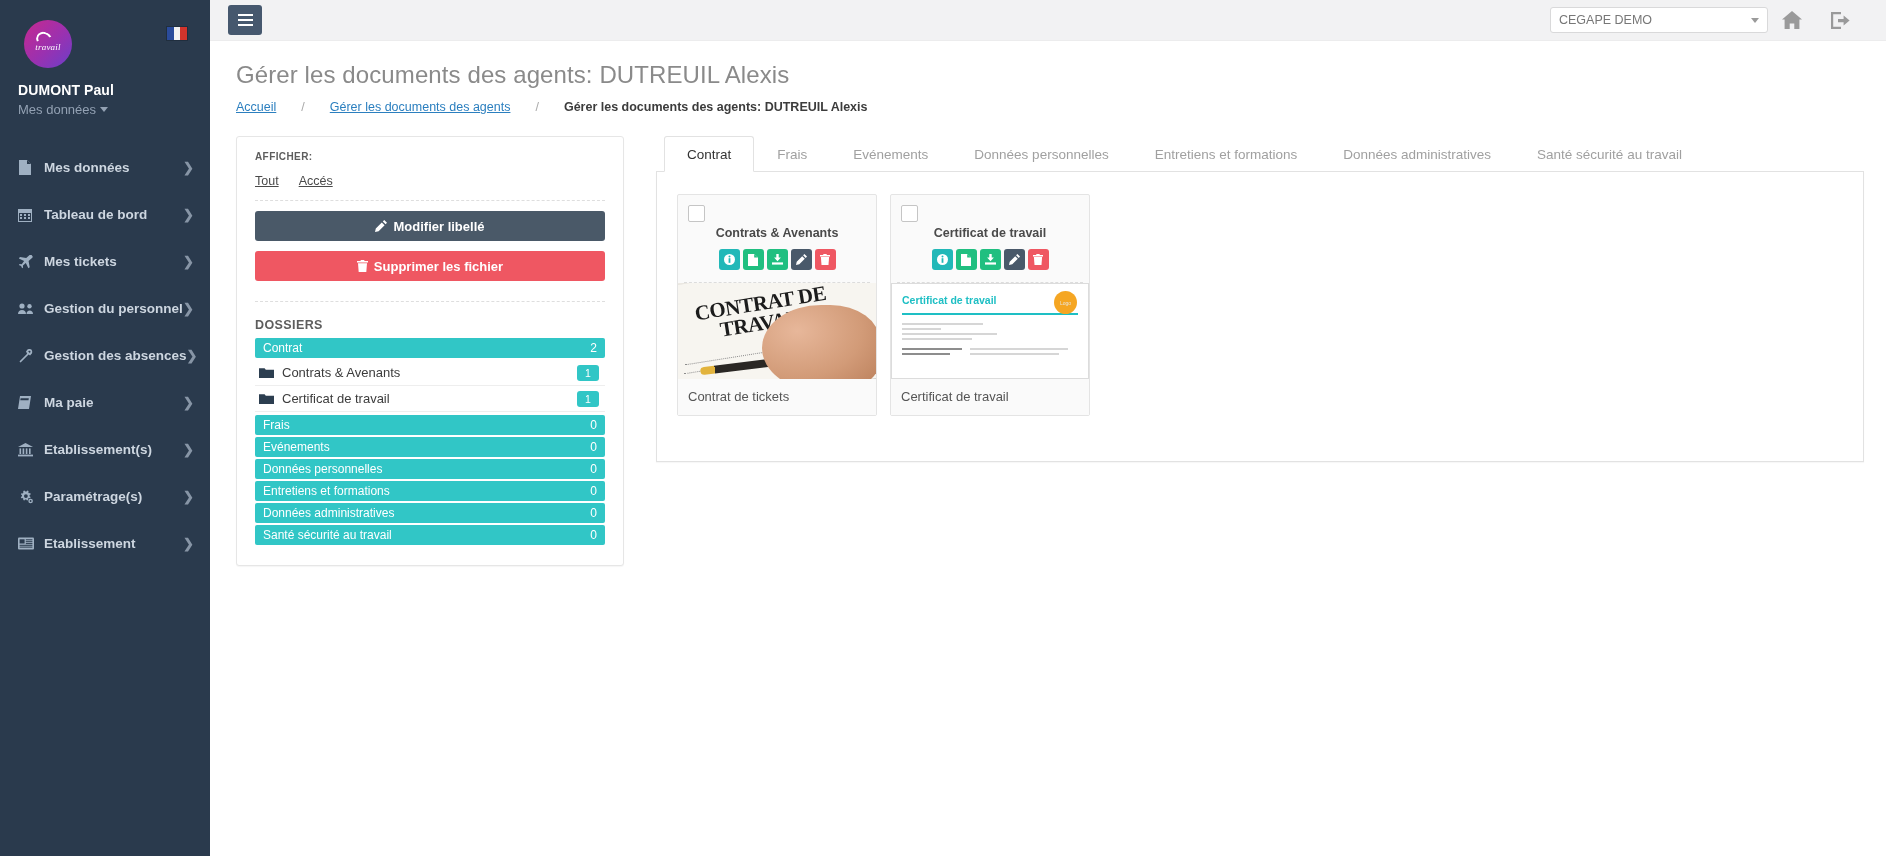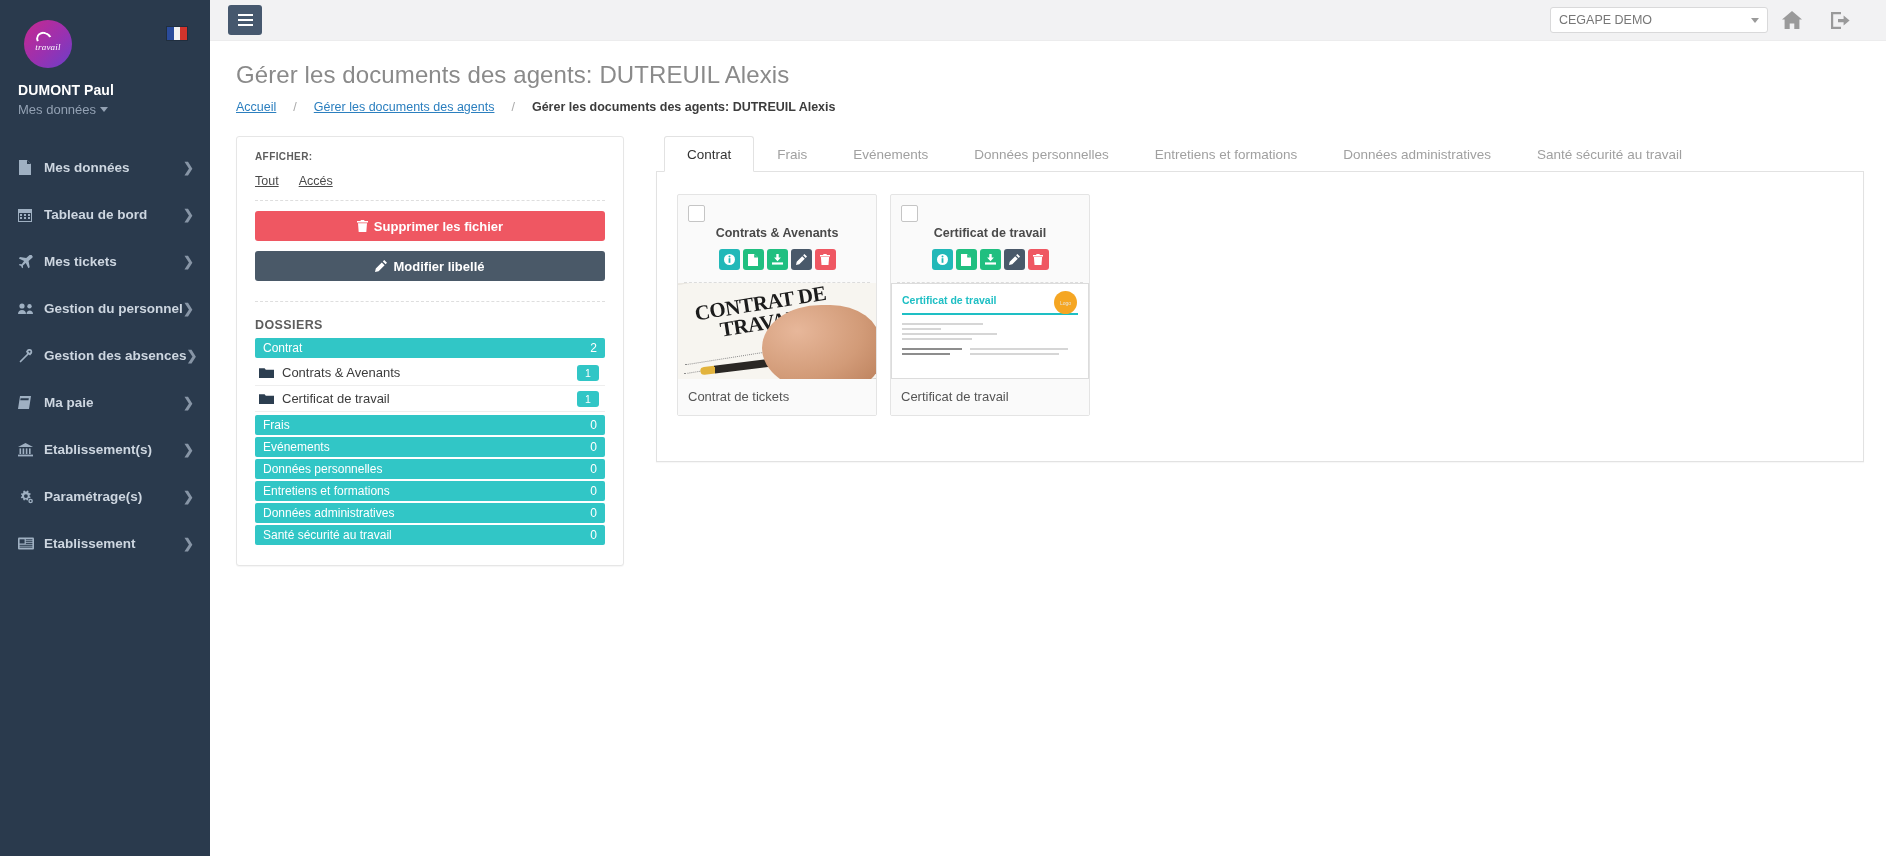--- a/index.html
+++ b/index.html
@@ -110,21 +110,21 @@
     justify-content: center; cursor: pointer; color: #9a9a9a;
   }
 
   .page-head { padding: 20px 12px 0 26px; }
   .page-title {
     font-size: 24px; color: #8a8a8a; font-weight: normal;
     letter-spacing: .1px;
   }
   .breadcrumb {
     margin-top: 11px; font-size: 12.5px; color: #555;
-    display: flex; align-items: flex-start; gap: 8px;
+    display: flex; align-items: flex-start; gap: 16px;
   }
   .breadcrumb a {
     color: #2b7fbf; text-decoration: underline; cursor: pointer;
   }
   .breadcrumb .sep { color: #aaa; margin: 0 9px; }
   .breadcrumb .cur { color: #3c3c3c; font-weight: bold; }
 
   .content { display: flex; padding: 22px 0 0 26px; gap: 32px; align-items: flex-start; }
 
   
@@ -477,36 +477,36 @@
   <div class="content">
 
     <section class="panel">
       <div class="panel-label">AFFICHER:</div>
       <div class="filters">
         <a>Tout</a>
         <a>Accés</a>
       </div>
 
 
+      <button class="btn btn-edit">
+        <span>
+          <svg width="12" height="12" viewBox="0 0 12 12">
+              <path fill="#fff" d="M9.2 0l2.8 2.8-1.4 1.4L7.8 1.4zM6.8 2.4l2.8 2.8-6 6L0 12l.8-3.6z"></path>
+            </svg>
+        </span>
+        <span>Modifier libellé</span>
+      </button>
+
       <button class="btn btn-del">
         <span>
           <svg width="11" height="12" viewBox="0 0 11 12">
               <path fill="#fff" d="M4 0h3l.7 1H11v1.6H0V1h3.3zM1 3.2h9l-.7 8.8H1.7z"></path>
             </svg>
         </span>
         <span>Supprimer les fichier</span>
-      </button>
-
-      <button class="btn btn-edit">
-        <span>
-          <svg width="12" height="12" viewBox="0 0 12 12">
-              <path fill="#fff" d="M9.2 0l2.8 2.8-1.4 1.4L7.8 1.4zM6.8 2.4l2.8 2.8-6 6L0 12l.8-3.6z"></path>
-            </svg>
-        </span>
-        <span>Modifier libellé</span>
       </button>
 
       <div class="dossiers-label">DOSSIERS</div>
 
       <div class="cat-row">
         <span>Contrat</span>
         <span class="cnt">2</span>
       </div>
 
       <div class="sub-row">

